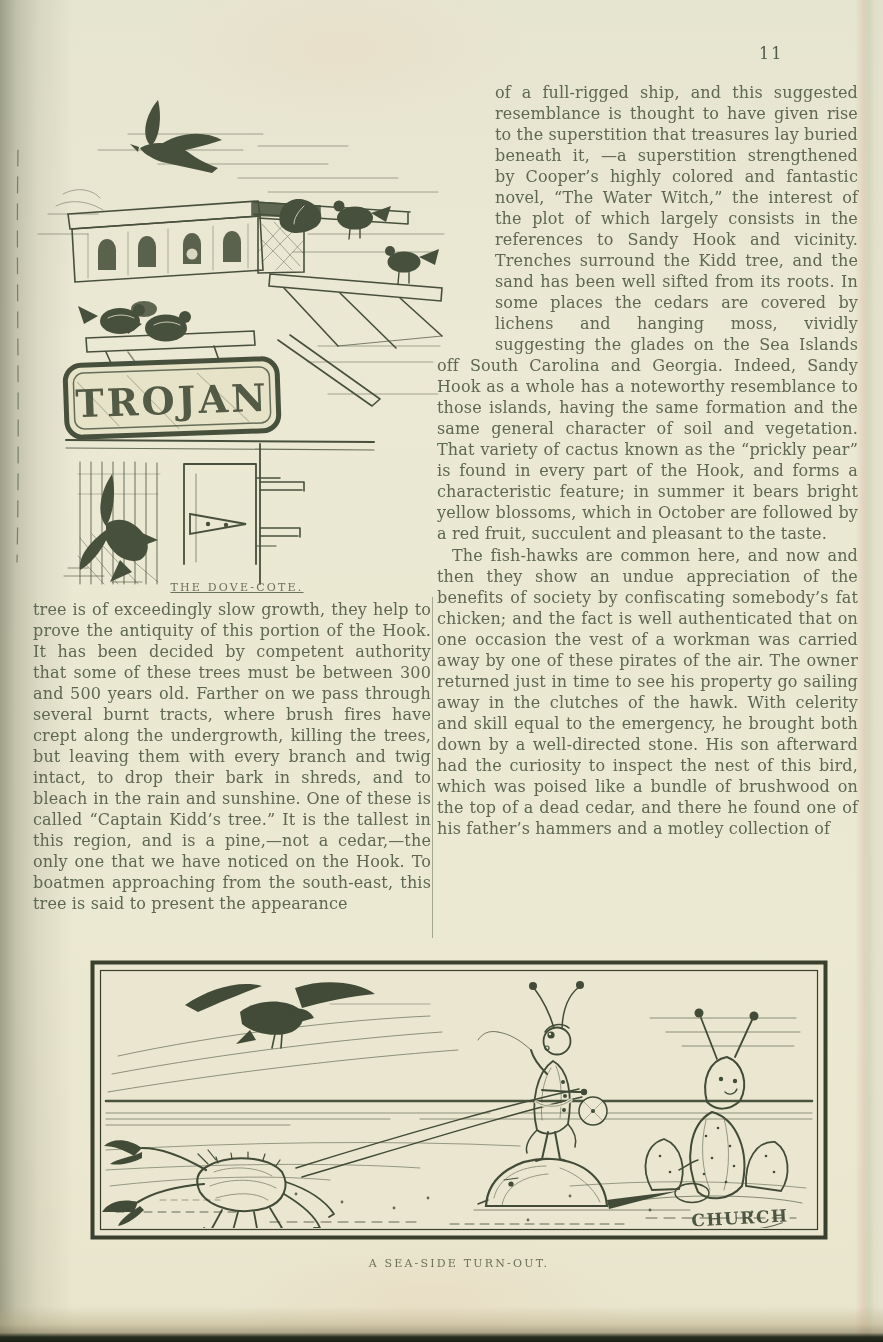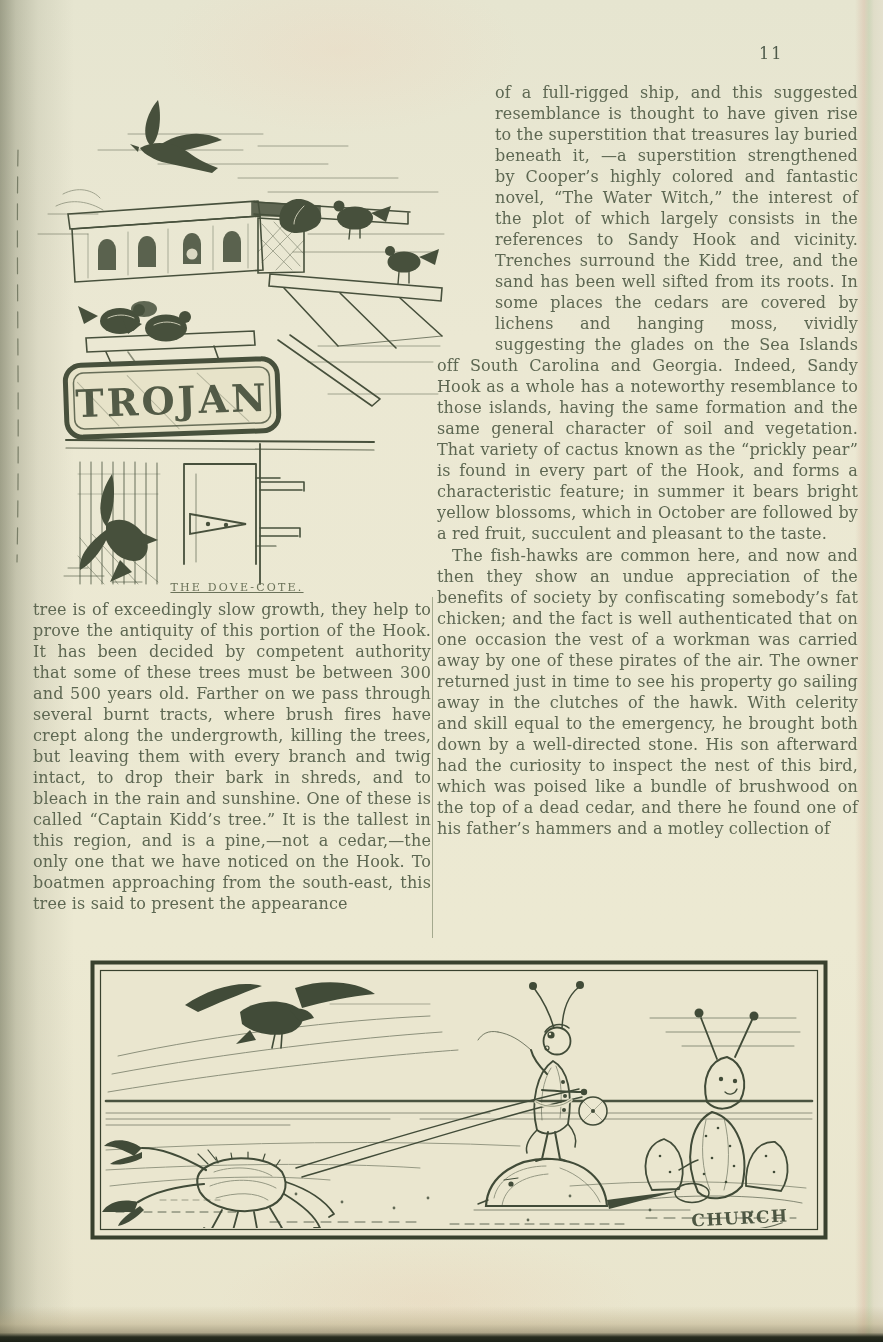--- a/index.html
+++ b/index.html
@@ -360,17 +360,18 @@
               <circle cx="480" cy="236" r="1.4"></circle>
           </g>
         </g>
         <g transform="rotate(-3 650 259)">
           <text x="650" y="264" text-anchor="middle" font-family="DejaVu Serif, serif" font-size="17" font-weight="bold" letter-spacing="1.5" fill="#414b38" opacity=".92" stroke="none">CHURCH</text>
           <path d="M608,268 C630,273 672,272 692,265" stroke-width="1.2" opacity=".8"></path>
         </g>
       </g>
     </svg>
   </div>
+  <div class="fig-caption cap-seaside">A SEA-SIDE TURN-OUT.</div>
 
   <div class="gutter-shadow"></div>
   <div class="right-edge"></div>
   <div class="bottom-edge"></div>
 </div>
 
 </body></html>

